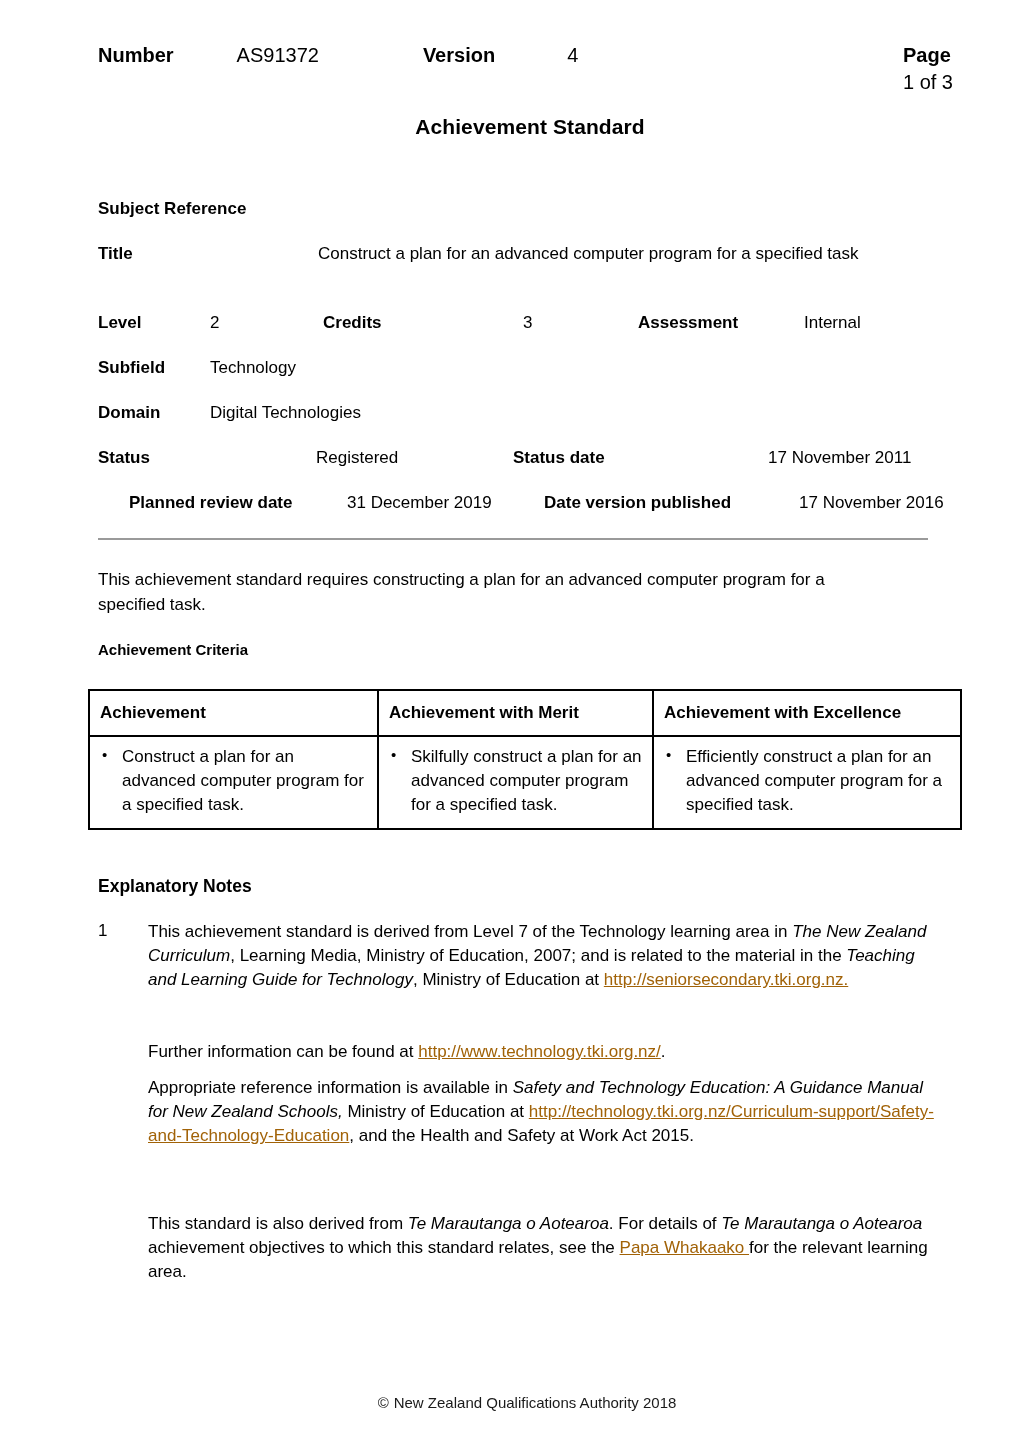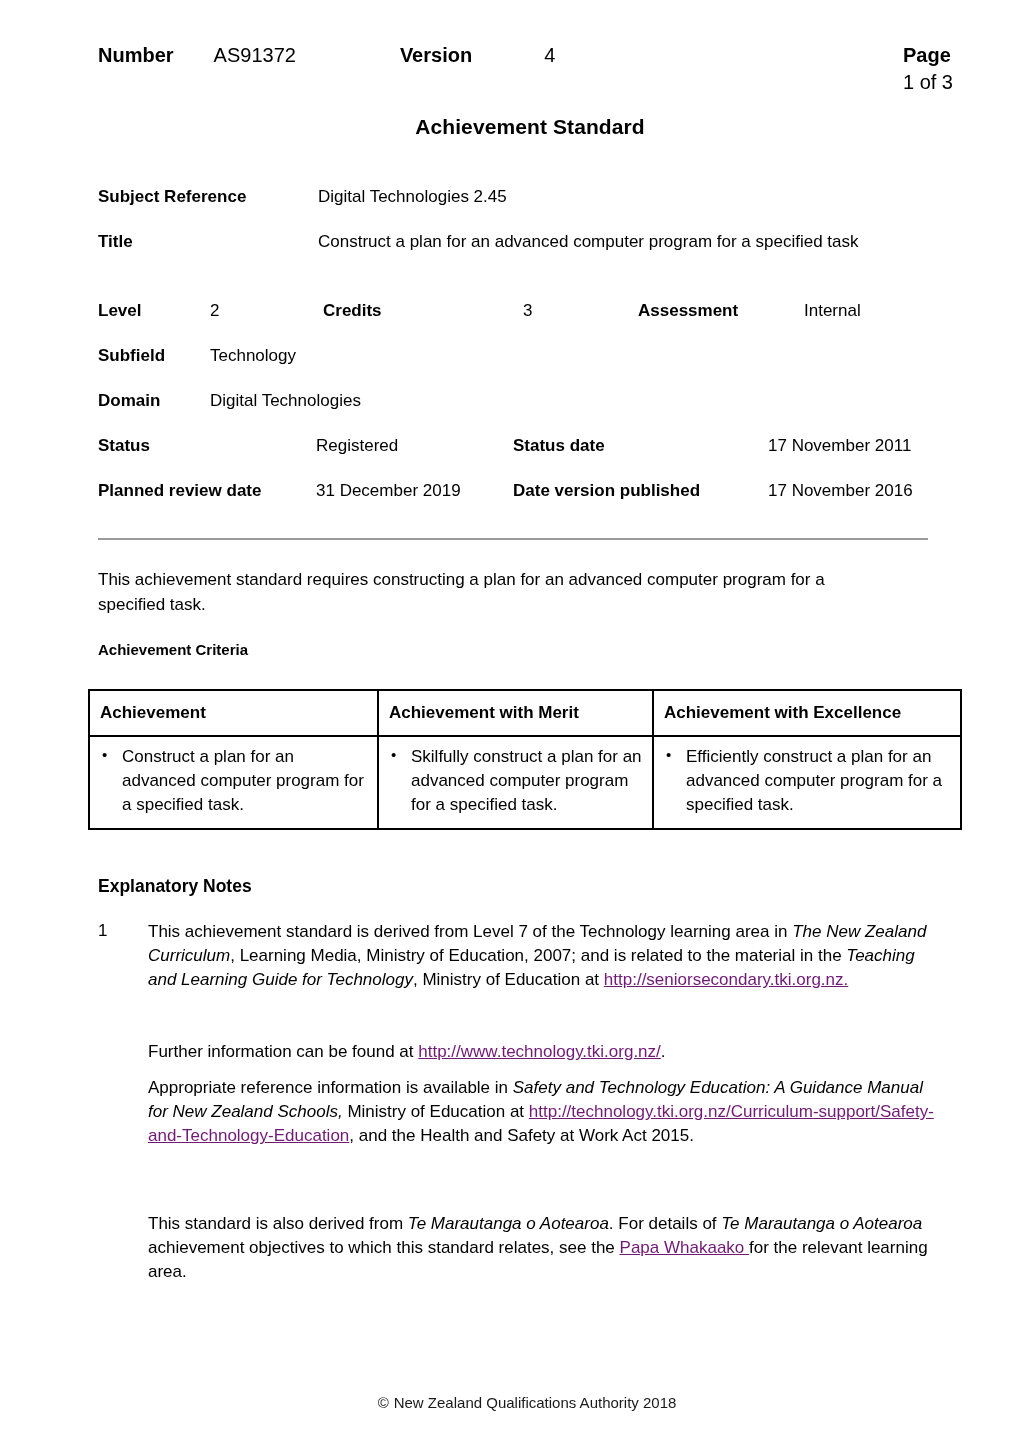--- a/index.html
+++ b/index.html
@@ -31,21 +31,21 @@
     position: absolute;
     left: 98px;
     top: 42px;
     width: 855px;
     display: flex;
     align-items: baseline;
     font-size: 20px;
   }
   .doc-header .lbl { font-weight: bold; }
   .hdr-group-number { display: flex; align-items: baseline; }
-  .hdr-number-value { margin-left: 40px; }
+  .hdr-number-value { margin-left: 63px; }
   .hdr-group-version { display: flex; align-items: baseline; margin-left: 104px; }
   .hdr-version-value { margin-left: 72px; }
   .hdr-group-page { margin-left: auto; display: flex; align-items: baseline; flex-direction: column; }
   .hdr-page-value { margin-left: 7px; }
 
   
   .main-title {
     position: absolute;
     top: 113px;
     left: 0;
@@ -177,21 +177,21 @@
     top: 0;
     width: 40px;
   }
   .note-body {
     margin-left: 50px;
     line-height: 1.42;
     width: 790px;
   }
   em.it { font-style: italic; }
   a.link {
-    color: #701a75;
+    color: #a16207;
     text-decoration: underline;
   }
 
   
   .footer {
     position: absolute;
     left: 0;
     top: 1393px;
     width: 1020px;
     text-align: center;
@@ -218,23 +218,22 @@
     <span class="hdr-group-page">
       <span class="lbl">Page</span>
       <span class="hdr-page-value">1 of 3</span>
     </span>
   </div>
 
   <div class="main-title">Achievement Standard</div>
 
   <div class="meta">
 
-    <div class="meta-row" style="min-height:24px;">
+    <div class="meta-row" style="min-height:24px;margin-top:12px;">
       <span class="meta-label col-a">Subject Reference</span>
-      <span class="meta-value col-b">Digital Technologies 2.45</span>
     </div>
 
     <div class="meta-row" style="min-height:48px;">
       <span class="meta-label col-a">Title</span>
       <span class="meta-value col-b">Construct a plan for an advanced computer program for a specified task</span>
     </div>
 
     <div class="meta-row" style="min-height:24px;">
       <span class="meta-label col-a">Level</span>
       <span class="meta-value col-c">2</span>
@@ -254,21 +253,21 @@
       <span class="meta-value col-c">Digital Technologies</span>
     </div>
 
     <div class="meta-row" style="min-height:24px;">
       <span class="meta-label col-a">Status</span>
       <span class="meta-value col-h">Registered</span>
       <span class="meta-label col-i">Status date</span>
       <span class="meta-value col-j">17 November 2011</span>
     </div>
 
-    <div class="meta-row" style="min-height:24px;">
+    <div class="meta-row" style="min-height:24px;margin-left:31px;">
       <span class="meta-label col-a">Planned review date</span>
       <span class="meta-value col-h">31 December 2019</span>
       <span class="meta-label col-i">Date version published</span>
       <span class="meta-value col-j">17 November 2016</span>
     </div>
 
   </div>
 
   <div class="divider"></div>
 

